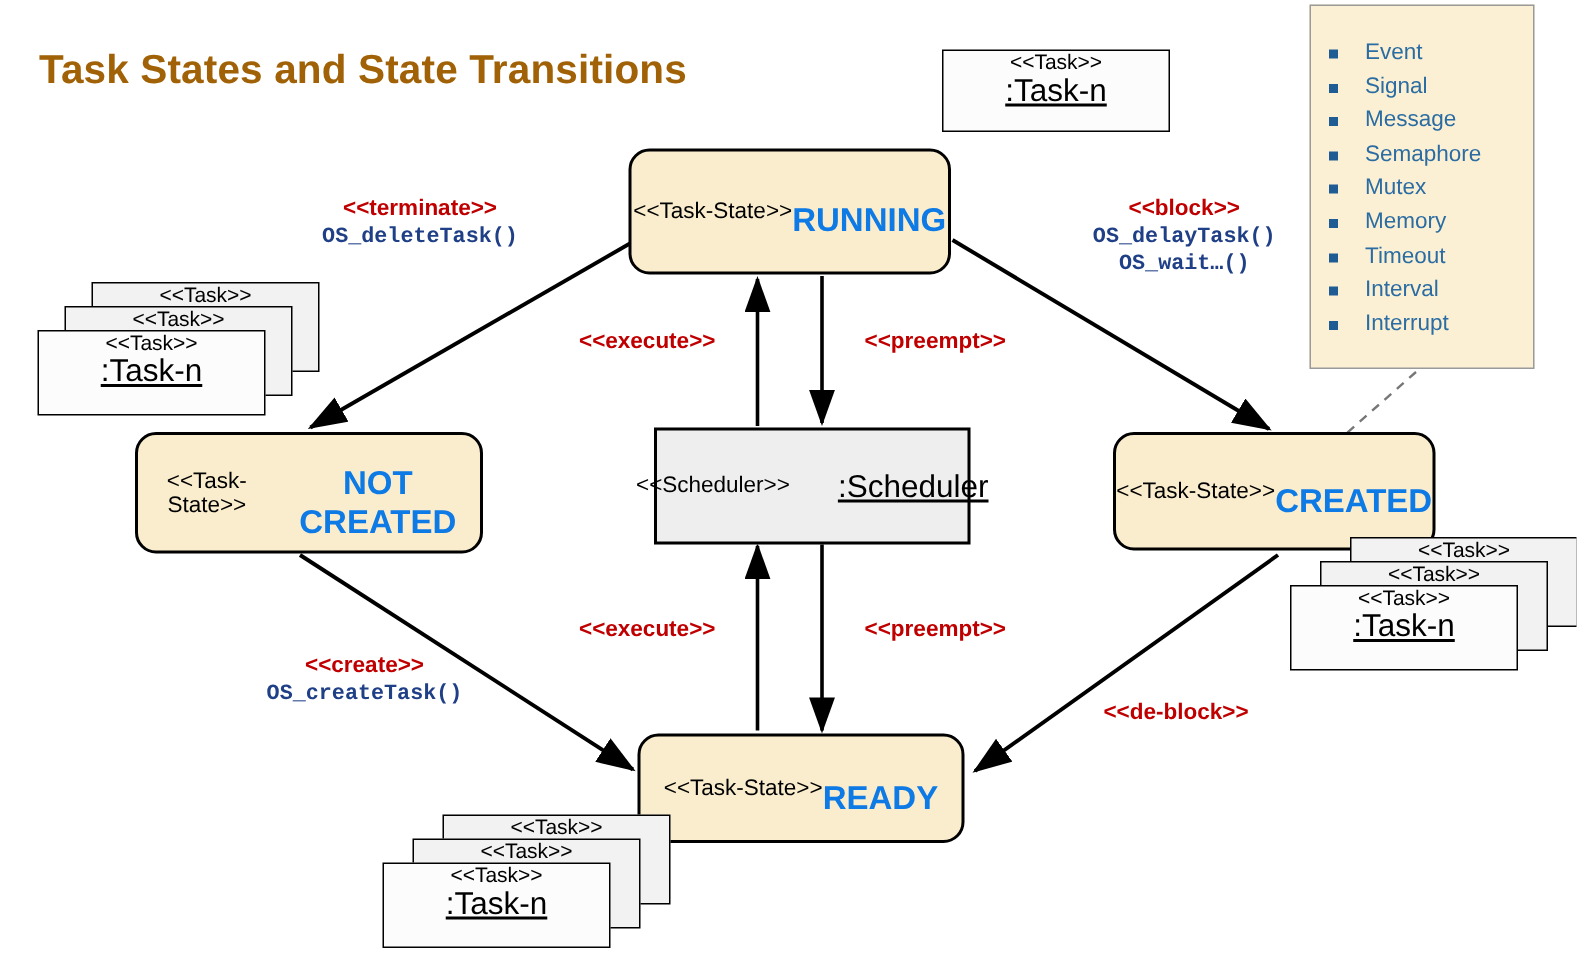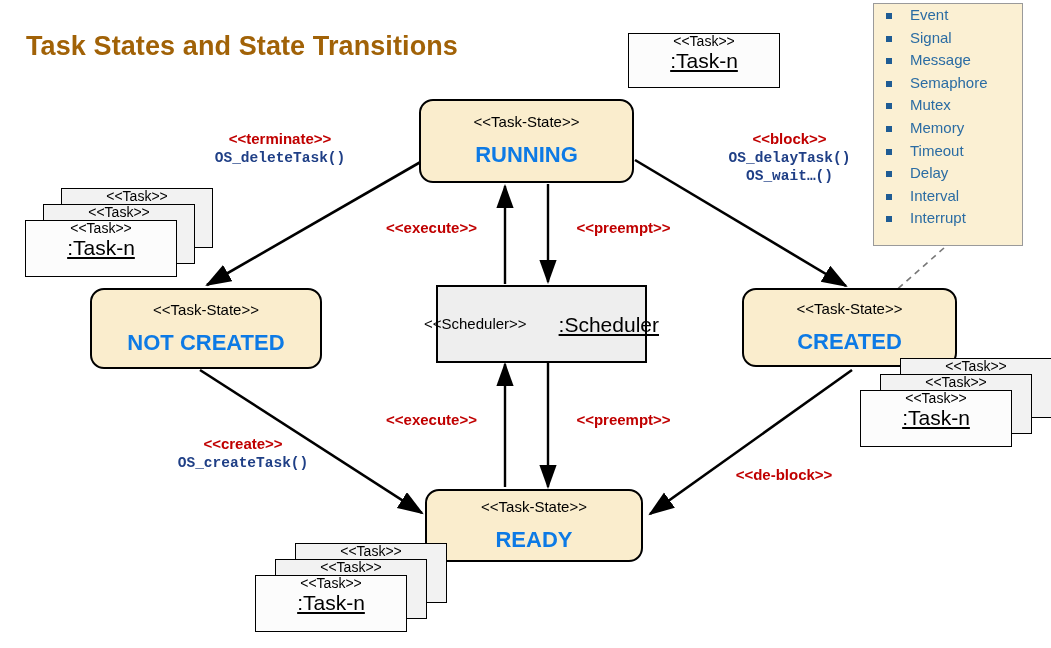--- a/index.html
+++ b/index.html
@@ -41,21 +41,21 @@
     white-space: nowrap;
   }
 
   
   .state-box {
     background: #faedcd;
     border: 2px solid #000000;
     border-radius: 14px;
     text-align: center;
     display: flex;
-    flex-direction: column;
+    flex-direction: row;
     justify-content: center;
     align-items: center;
     box-sizing: border-box;
   }
   .state-stereo {
     font-size: 15px;
     color: #000000;
     line-height: 1.05;
   }
   .state-name {
@@ -134,21 +134,21 @@
   
   #legend {
     position: absolute;
     left: 873px;
     top: 3px;
     width: 150px;
     height: 243px;
     background: #fbf0d3;
     border: 1px solid #9a9a9a;
     box-sizing: border-box;
-    padding: 0 0 0 10px;
+    padding: 20px 0 0 10px;
   }
   #legend ul { list-style: none; margin: 0; padding: 0; }
   #legend li {
     color: #2b6ca3;
     font-size: 15px;
     line-height: 22.6px;
     position: relative;
     padding-left: 26px;
     white-space: nowrap;
   }
@@ -197,21 +197,20 @@
 
   <div id="legend">
     <ul>
       <li>Event</li>
       <li>Signal</li>
       <li>Message</li>
       <li>Semaphore</li>
       <li>Mutex</li>
       <li>Memory</li>
       <li>Timeout</li>
-      <li>Delay</li>
       <li>Interval</li>
       <li>Interrupt</li>
     </ul>
   </div>
 
   <div class="task-stack" style="left:628px; top:33px; width:160px; height:60px;">
     <div class="task-box front" style="position:absolute; left:0; top:0; width:152px; height:55px;">
       <div class="task-stereo">&lt;&lt;Task&gt;&gt;</div>
       <div class="task-name">:Task-n</div>
     </div>

